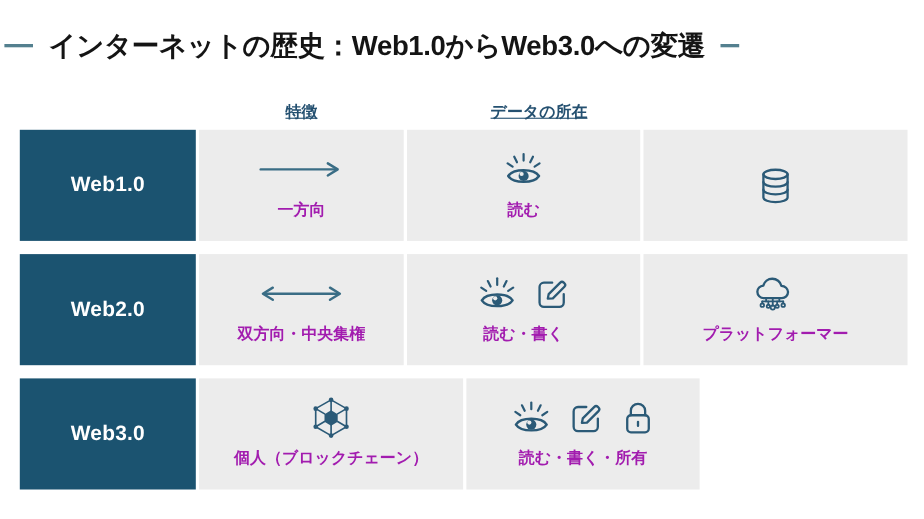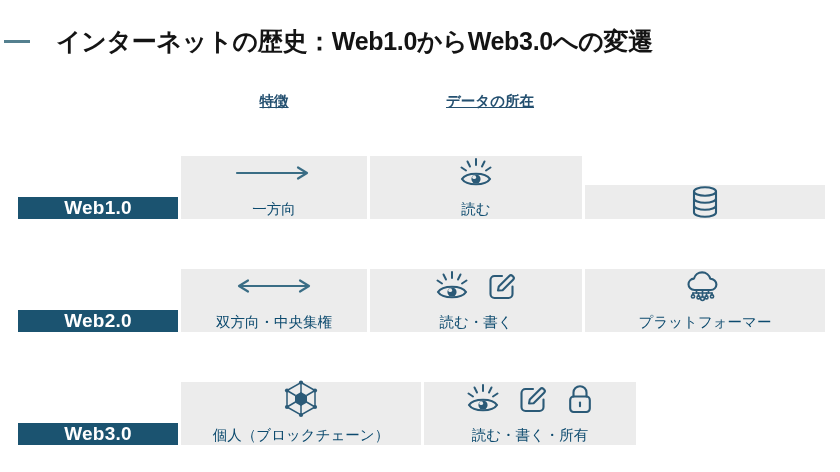--- a/index.html
+++ b/index.html
@@ -17,21 +17,21 @@
 
   
   .title-bar {
     position: absolute;
     left: 0;
     top: 20px;
     width: 684px;
     height: 42px;
     display: flex;
     align-items: center;
-    gap: 12px;
+    gap: 0;
   }
   .title-rule {
     height: 3px;
     background: #54808f;
     flex: 0 0 auto;
   }
   .title-rule.left  { width: 26px; margin-left: 4px; }
   .title-rule.right { flex: 1 1 auto; margin-right: 12px; }
   .title-text {
     font-size: 25px;
@@ -51,21 +51,20 @@
   }
   .head-row {
     display: flex;
     height: 34px;
     align-items: center;
   }
   .body-row {
     display: flex;
     height: 101px;
     margin-bottom: 12px;
-    align-items: flex-end;
   }
   .body-row:last-child { margin-bottom: 0; }
 
   .col-label { flex: 0 0 160px; }
   .col-cell  { flex: 0 0 186px; margin-left: 3px; }
   .col-cell.wide { flex: 0 0 212px; }
   .col-cell.last { flex: 0 0 240px; }
 
   .head-cell {
     text-align: center;
@@ -97,22 +96,22 @@
   }
   .cell-icons {
     display: flex;
     align-items: center;
     justify-content: center;
     gap: 18px;
     height: 34px;
   }
   .cell-text {
     font-size: 14.5px;
-    font-weight: normal;
-    color: #0c4a6e;
+    font-weight: bold;
+    color: #a21caf;
     white-space: nowrap;
   }
   svg { display: block; }
 </style>
 </head>
 <body>
 
 <div class="title-bar">
   <div class="title-rule left"></div>
   <div class="title-text">インターネットの歴史：Web1.0からWeb3.0への変遷</div>

